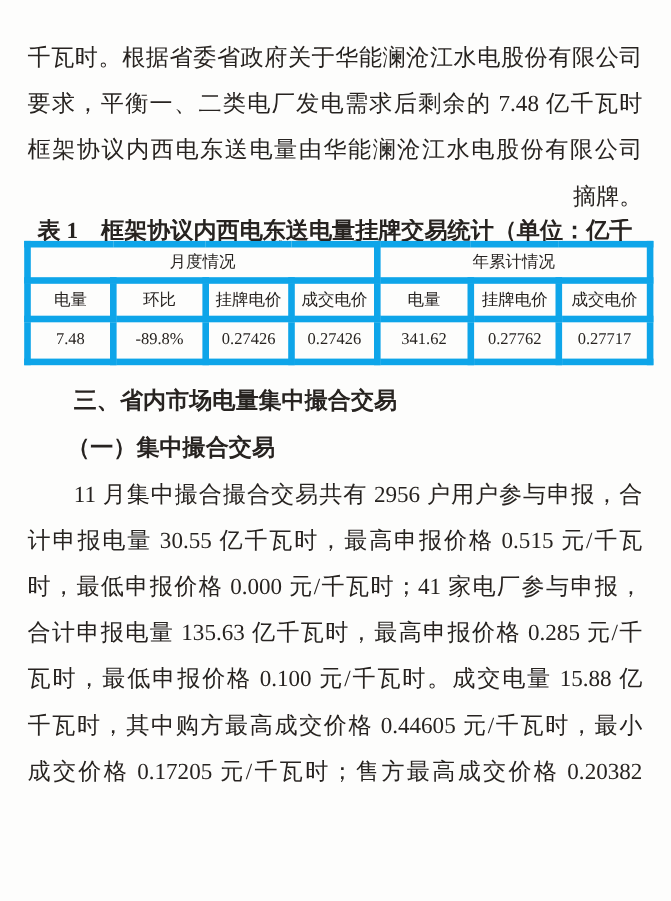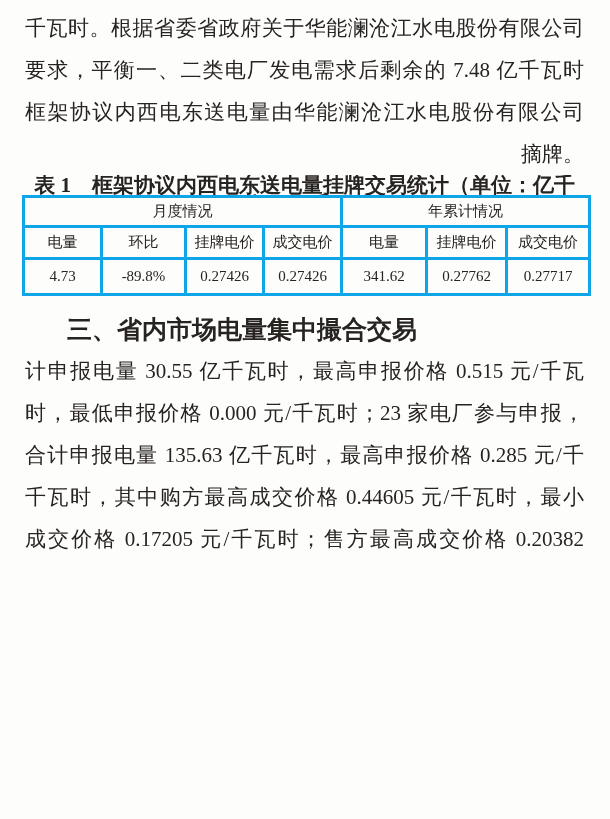--- a/index.html
+++ b/index.html
@@ -12,21 +12,21 @@
     height: 819px;
     overflow: hidden;
     font-family: "Liberation Serif", "DejaVu Serif", serif;
     color: #272320;
     background: #fdfdfc;
   }
   .page {
     box-sizing: border-box;
     width: 610px;
     height: 819px;
-    padding: 7px 26px 0 25px;
+    padding: 31px 26px 0 25px;
   }
   
   .para { margin: 0; }
   .tline {
     font-size: 21px;
     line-height: 42px;
     height: 42px;
     overflow: hidden;
     text-align: right;
   }
@@ -44,35 +44,35 @@
   }
 
   
   table.stats {
     width: 566px;
     margin-left: -3px;
     border-collapse: collapse;
     table-layout: fixed;
   }
   table.stats td {
-    border: 3px solid #0ea5e9;
+    border: 6px solid #0ea5e9;
     text-align: center;
     vertical-align: middle;
     padding: 0;
     font-size: 15px;
     overflow: hidden;
   }
   tr.group-row td { height: 27px; }
   tr.head-row td { height: 29px; margin-top: 22px; }
   tr.data-row td { height: 33px; font-size: 15px; }
 
   
   .heading1 {
     font-family: "Liberation Sans", "DejaVu Sans", sans-serif;
-    font-size: 25px;
+    font-size: 21px;
     font-weight: 700;
     line-height: 42px;
     height: 42px;
     margin-top: 12px;
     text-indent: 42px;
     overflow: hidden;
   }
   .heading2 {
     font-family: "Liberation Serif", "DejaVu Serif", serif;
     font-size: 21px;
@@ -115,34 +115,37 @@
       <tr class="head-row">
         <td>电量</td>
         <td>环比</td>
         <td>挂牌电价</td>
         <td>成交电价</td>
         <td>电量</td>
         <td>挂牌电价</td>
         <td>成交电价</td>
       </tr>
       <tr class="data-row">
-        <td>4.73</td>
+        <td>7.48</td>
         <td>-89.8%</td>
         <td>0.27426</td>
         <td>0.27426</td>
         <td>341.62</td>
         <td>0.27762</td>
         <td>0.27717</td>
       </tr>
     </tbody>
   </table>
 
   <div class="heading1">三、省内市场电量集中撮合交易</div>
+  <div class="heading2">（一）集中撮合交易</div>
 
   <div class="para">
+    <div class="tline jl indent">11 月集中撮合撮合交易共有 2956 户用户参与申报，合</div>
     <div class="tline jl">计申报电量 30.55 亿千瓦时，最高申报价格 0.515 元/千瓦</div>
-    <div class="tline jl">时，最低申报价格 0.000 元/千瓦时；23 家电厂参与申报，</div>
+    <div class="tline jl">时，最低申报价格 0.000 元/千瓦时；41 家电厂参与申报，</div>
     <div class="tline jl">合计申报电量 135.63 亿千瓦时，最高申报价格 0.285 元/千</div>
+    <div class="tline jl">瓦时，最低申报价格 0.100 元/千瓦时。成交电量 15.88 亿</div>
     <div class="tline jl">千瓦时，其中购方最高成交价格 0.44605 元/千瓦时，最小</div>
     <div class="tline jl">成交价格 0.17205 元/千瓦时；售方最高成交价格 0.20382</div>
   </div>
 
 </div>
 
 </body></html>

